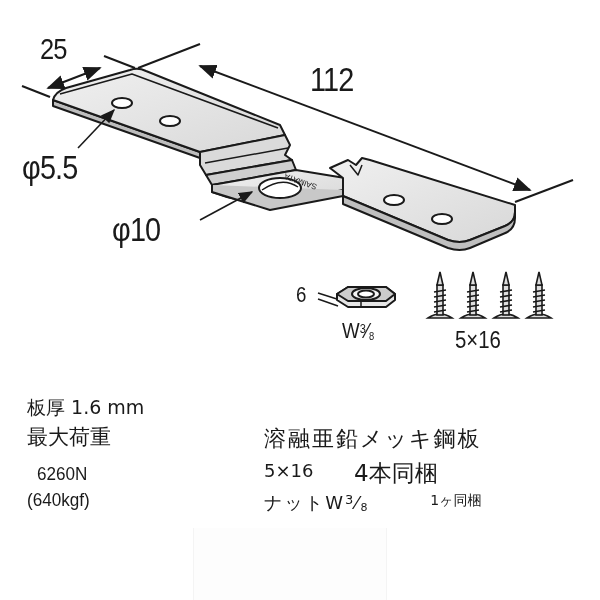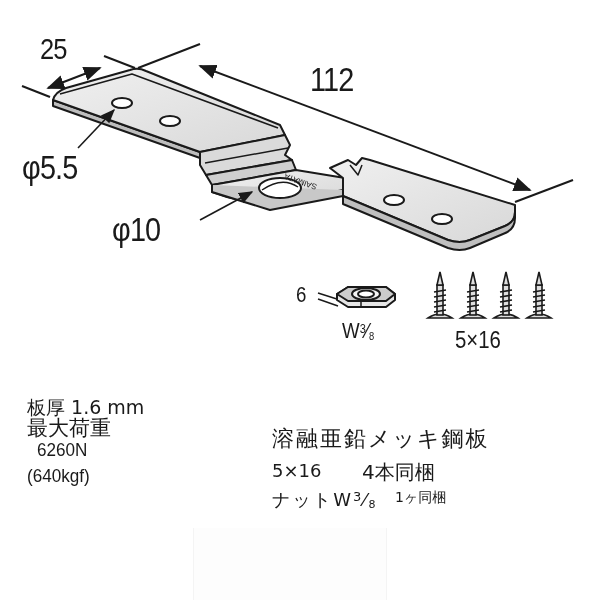--- a/index.html
+++ b/index.html
@@ -125,31 +125,31 @@
 <div class="abs dim dim-lg" style="left:310px; top:62px;">112</div>
 <div class="abs dim dim-lg" style="left:22px; top:150px;">φ5.5</div>
 <div class="abs dim dim-lg" style="left:112px; top:212px;">φ10</div>
 
 <div class="abs small-lbl" style="left:296px; top:284px;">6</div>
 <div class="abs small-lbl" style="left:342px; top:320px;"><span>W</span><span class="frac">3</span>⁄<span class="frac-d">8</span></div>
 
 <div class="abs small-lbl" style="left:455px; top:328px; font-size:24px;">5×16</div>
 
 <div class="abs" style="left:27px; top:398px;">
-  <div class="spec" style="margin-bottom:1px;">板厚 1.6 mm</div>
-  <div class="spec" style="margin-bottom:1px; font-size:21px;">最大荷重</div>
+  <div class="spec" style="margin-bottom:10px;">板厚 1.6 mm</div>
+  <div class="spec" style="margin-bottom:16px; font-size:21px;">最大荷重</div>
   <div class="spec spec-num" style="margin-left:10px; margin-bottom:7px;">6260N</div>
   <div class="spec spec-num">(640kgf)</div>
 </div>
 
-<div class="abs" style="left:272px; top:428px;">
+<div class="abs" style="left:264px; top:428px;">
   <div class="spec spec-lg" style="margin-bottom:12px; letter-spacing:2px;">溶融亜鉛メッキ鋼板</div>
   <div style="display:flex; margin-bottom:8px;">
     <span class="spec" style="width:90px; font-size:18px;">5×16</span>
-    <span class="spec" style="font-size:20px;">4本同梱</span>
+    <span class="spec" style="font-size:23px;">4本同梱</span>
   </div>
-  <div style="display:flex;">
+  <div style="display:flex;justify-content:space-between;">
     <span class="spec" style="width:123px; font-size:18px; letter-spacing:2px;"><span>ナットW</span><span class="frac">3</span>⁄<span class="frac-d">8</span></span>
     <span class="spec" style="font-size:14px;">1ヶ同梱</span>
   </div>
 </div>
 
 <div class="ghost-box"></div>
 
 </body></html>

